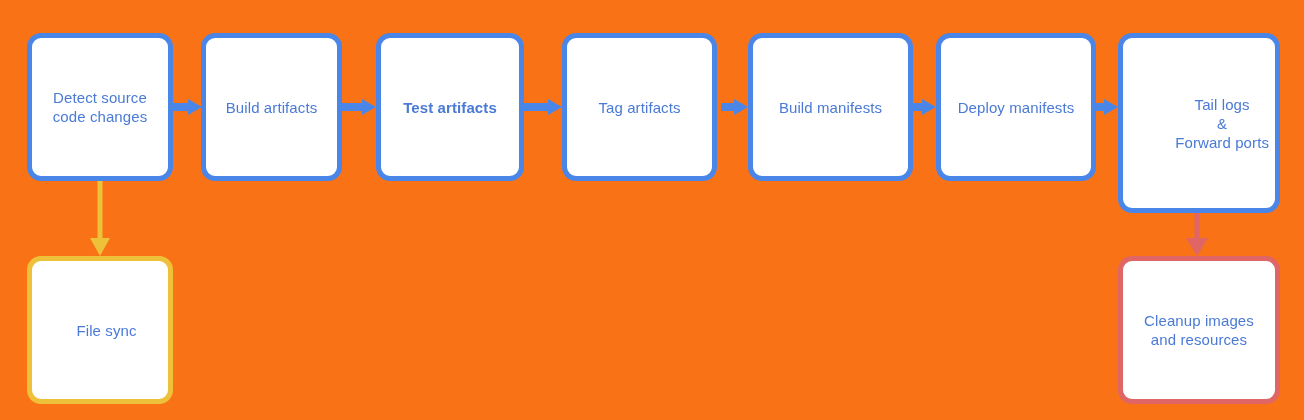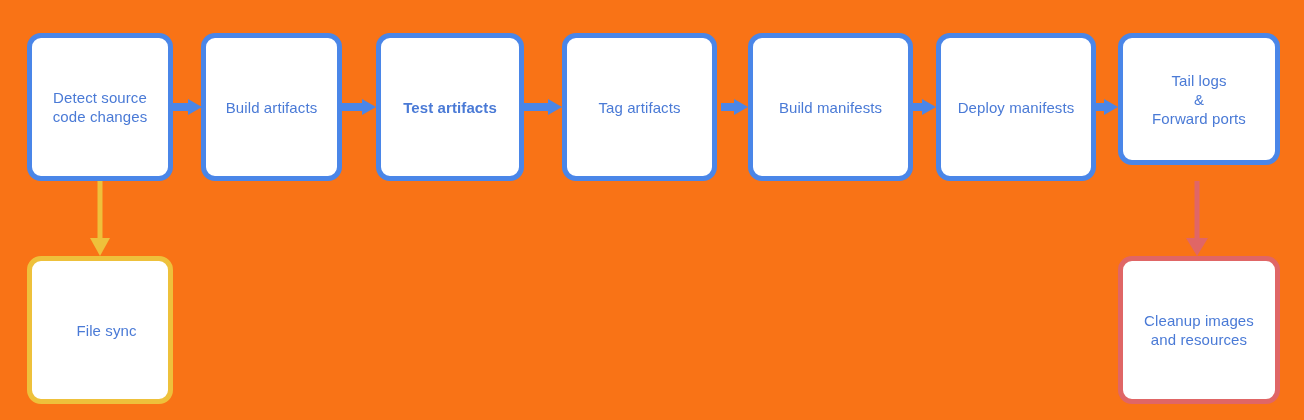--- a/index.html
+++ b/index.html
@@ -112,21 +112,21 @@
   </div>
 
   <div class="node blue" style="left:748px; top:33px;  width:165px; height:148px;">
     <span class="node-label">Build manifests</span>
   </div>
 
   <div class="node blue" style="left:936px; top:33px;  width:160px; height:148px;align-items:center;">
     <span class="node-label">Deploy manifests</span>
   </div>
 
-  <div class="node blue" style="left:1118px; top:33px; width:162px; height:132px;">
+  <div class="node blue" style="left:1118px; top:33px; width:162px; height:180px;justify-content:flex-end;">
     <span class="node-label">Tail logs
 &amp;
 Forward ports</span>
   </div>
 
   <div class="node yellow" style="left:27px;  top:256px; width:146px; height:148px;padding-left:13px;">
     <span class="node-label">File sync</span>
   </div>
 
   <div class="node red" style="left:1118px; top:256px; width:162px; height:148px;">

